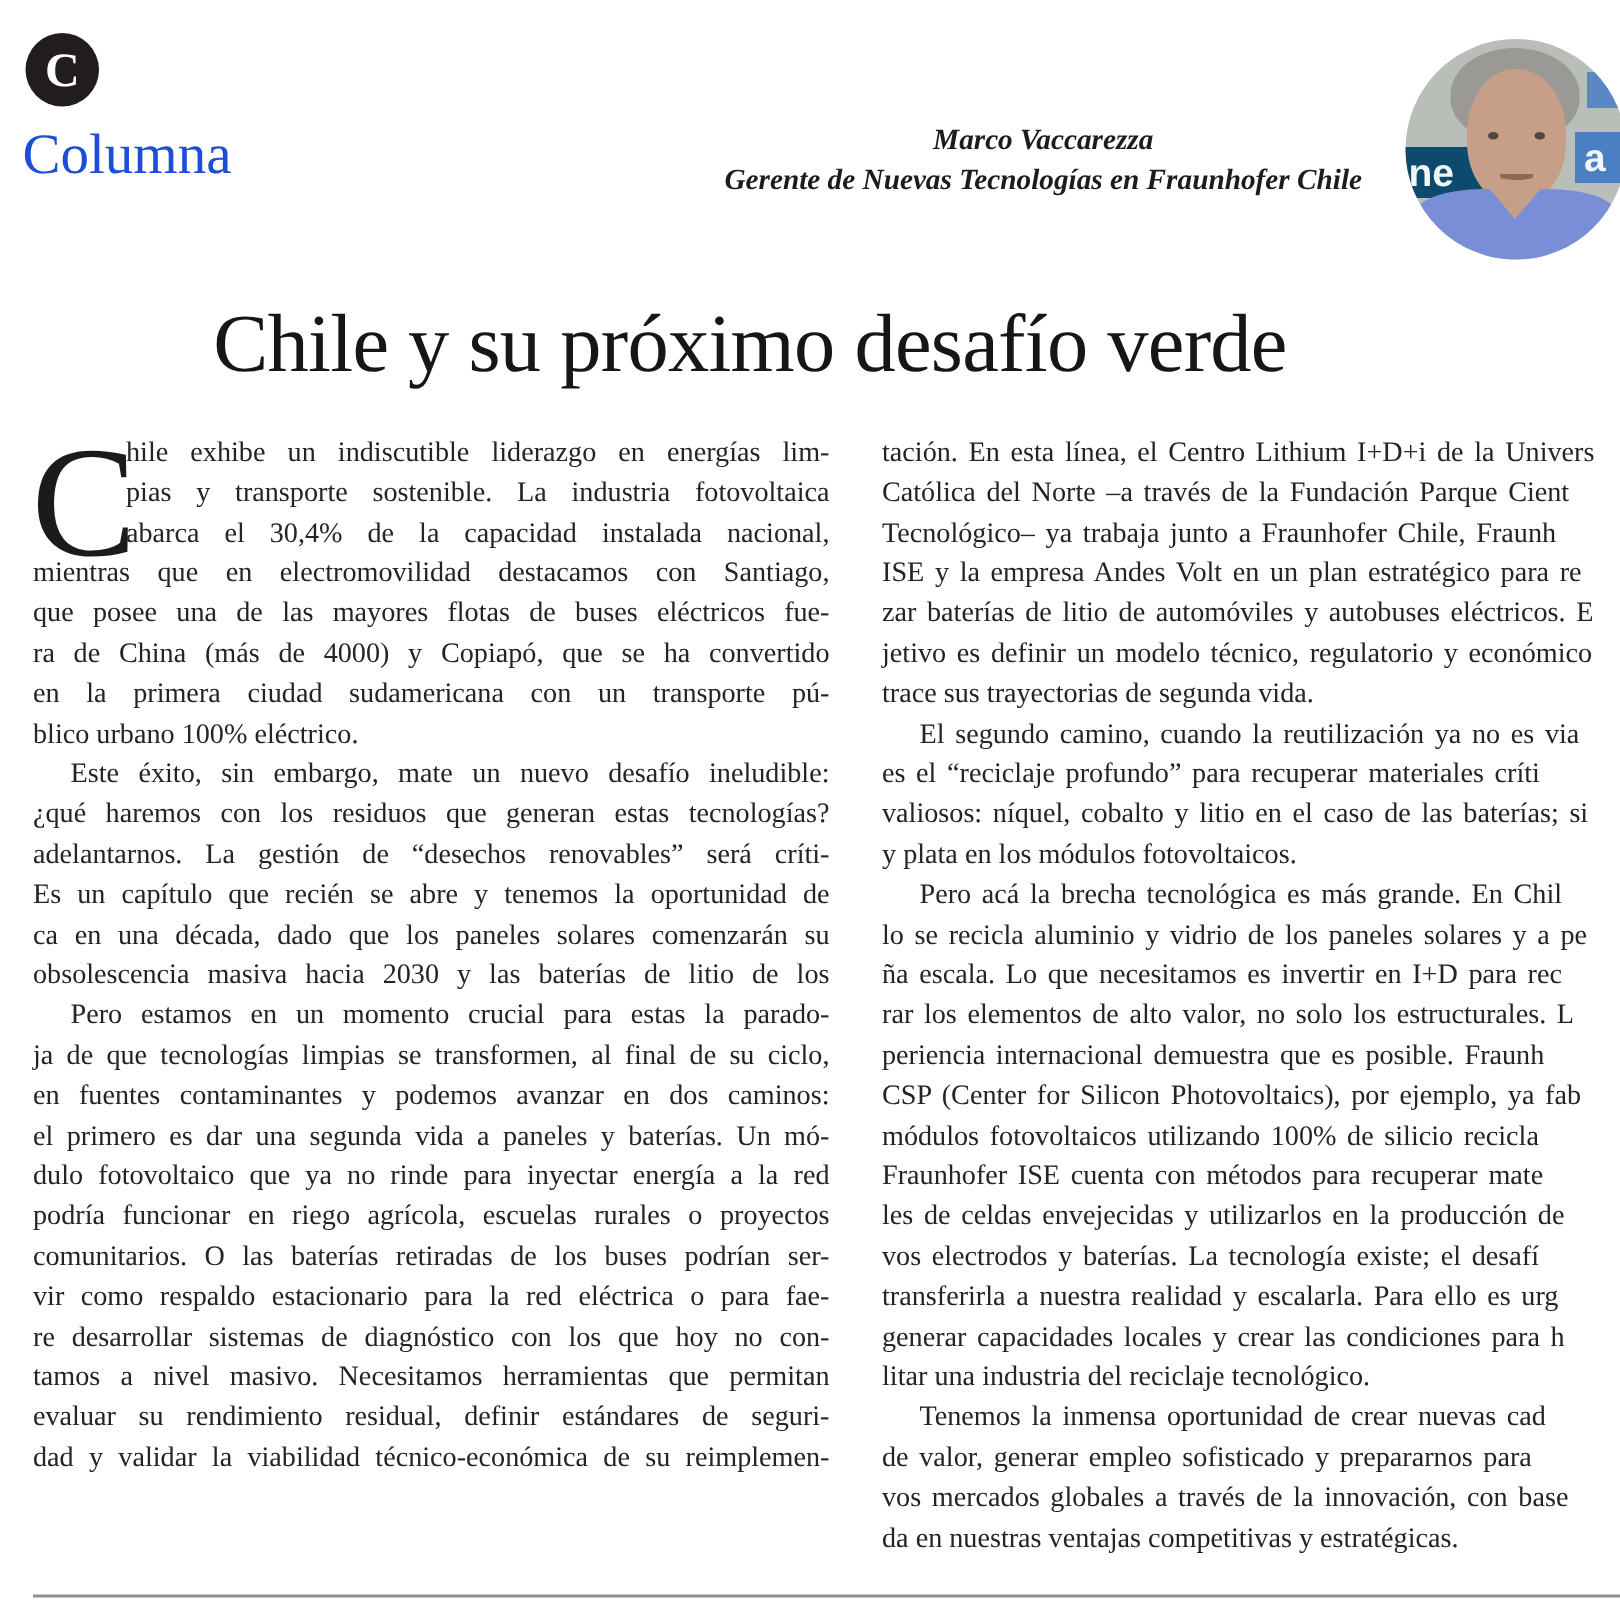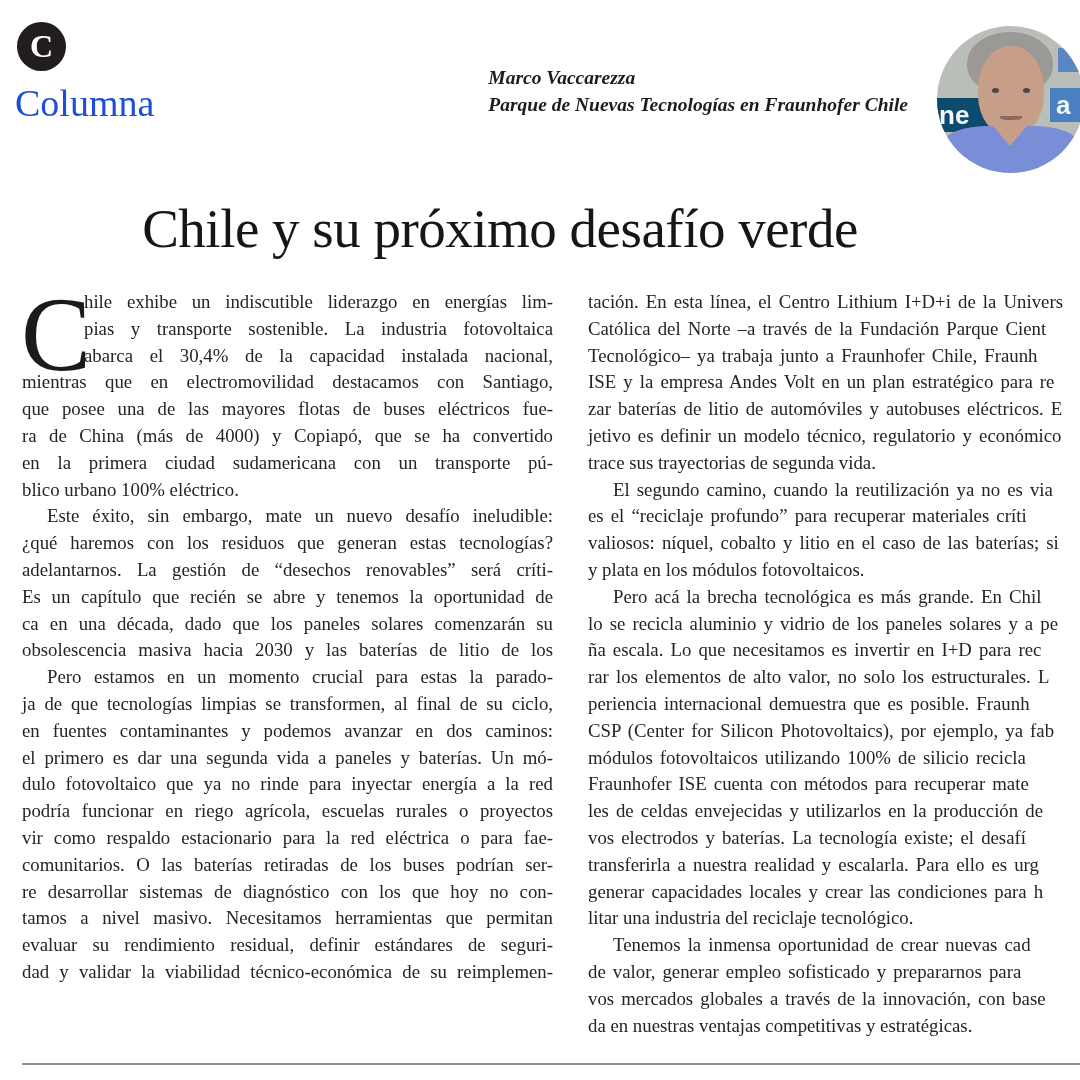--- a/index.html
+++ b/index.html
@@ -5,21 +5,21 @@
   html,body{margin:0;padding:0;}
   body{font-family:"Liberation Serif",serif;background:#ffffff;}
   .page{position:relative;width:1080px;height:1080px;background:#ffffff;overflow:hidden;}
 
   
   .badge{position:absolute;left:17px;top:22px;width:49px;height:49px;border-radius:50%;
          background:#211d1c;color:#ffffff;text-align:center;
          font:bold 32px/49px "Liberation Serif",serif;}
   .section-name{position:absolute;left:15px;top:82px;
          font:400 38px/42px "Liberation Serif",serif;color:#1d4ed8;}
-  .byline{position:absolute;right:172px;top:64px;text-align:left;
+  .byline{position:absolute;right:172px;top:80px;text-align:center;
          font:italic bold 19.5px/27px "Liberation Serif",serif;color:#1c1c1c;}
 
   
   .avatar{position:absolute;left:937px;top:26px;width:147px;height:147px;border-radius:50%;
          overflow:hidden;background:#b9beb8;}
   .av-bglabel{position:absolute;color:#f2f6f7;font:bold 26px/34px "Liberation Sans",sans-serif;}
   .av-bg-left{left:-6px;top:72px;width:62px;height:34px;background:#0c4a6e;padding-left:8px;}
   .av-bg-right{right:-6px;top:62px;width:34px;height:34px;background:#4a7fc1;padding-left:6px;}
   .av-bg-top{right:-4px;top:22px;width:30px;height:24px;background:#5a87c4;}
   .av-hair{position:absolute;left:30px;top:6px;width:86px;height:62px;
@@ -63,21 +63,21 @@
 <div class="page">
 
   <div class="badge">
     <span>C</span>
   </div>
 
   <div class="section-name">Columna</div>
 
   <div class="byline">
     <div>Marco Vaccarezza</div>
-    <div>Parque de Nuevas Tecnologías en Fraunhofer Chile</div>
+    <div>Gerente de Nuevas Tecnologías en Fraunhofer Chile</div>
   </div>
 
   <div class="avatar">
     <div class="av-bglabel av-bg-top"></div>
     <div class="av-bglabel av-bg-left">ne</div>
     <div class="av-bglabel av-bg-right">a</div>
     <div class="av-hair"></div>
     <div class="av-face">
       <div class="av-eye l"></div>
       <div class="av-eye r"></div>
@@ -105,22 +105,22 @@
       <div class="line">adelantarnos. La gestión de “desechos renovables” será críti-</div>
       <div class="line">Es un capítulo que recién se abre y tenemos la oportunidad de</div>
       <div class="line">ca en una década, dado que los paneles solares comenzarán su</div>
       <div class="line">obsolescencia masiva hacia 2030 y las baterías de litio de los</div>
       <div class="line i">Pero estamos en un momento crucial para estas la parado-</div>
       <div class="line">ja de que tecnologías limpias se transformen, al final de su ciclo,</div>
       <div class="line">en fuentes contaminantes y podemos avanzar en dos caminos:</div>
       <div class="line">el primero es dar una segunda vida a paneles y baterías. Un mó-</div>
       <div class="line">dulo fotovoltaico que ya no rinde para inyectar energía a la red</div>
       <div class="line">podría funcionar en riego agrícola, escuelas rurales o proyectos</div>
+      <div class="line">comunitarios. O las baterías retiradas de los buses podrían ser-</div>
       <div class="line">vir como respaldo estacionario para la red eléctrica o para fae-</div>
-      <div class="line">comunitarios. O las baterías retiradas de los buses podrían ser-</div>
       <div class="line">re desarrollar sistemas de diagnóstico con los que hoy no con-</div>
       <div class="line">tamos a nivel masivo. Necesitamos herramientas que permitan</div>
       <div class="line">evaluar su rendimiento residual, definir estándares de seguri-</div>
       <div class="line">dad y validar la viabilidad técnico-económica de su reimplemen-</div>
     </div>
   <div class="col col-right" id="col-right">
       <div class="line">tación. En esta línea, el Centro Lithium I+D+i de la Univers</div>
       <div class="line">Católica del Norte –a través de la Fundación Parque Cient</div>
       <div class="line">Tecnológico– ya trabaja junto a Fraunhofer Chile, Fraunh</div>
       <div class="line">ISE y la empresa Andes Volt en un plan estratégico para re</div>

